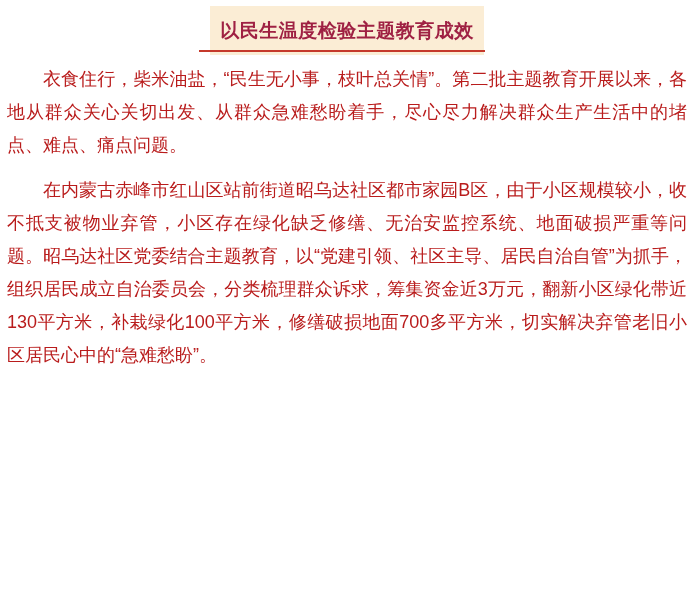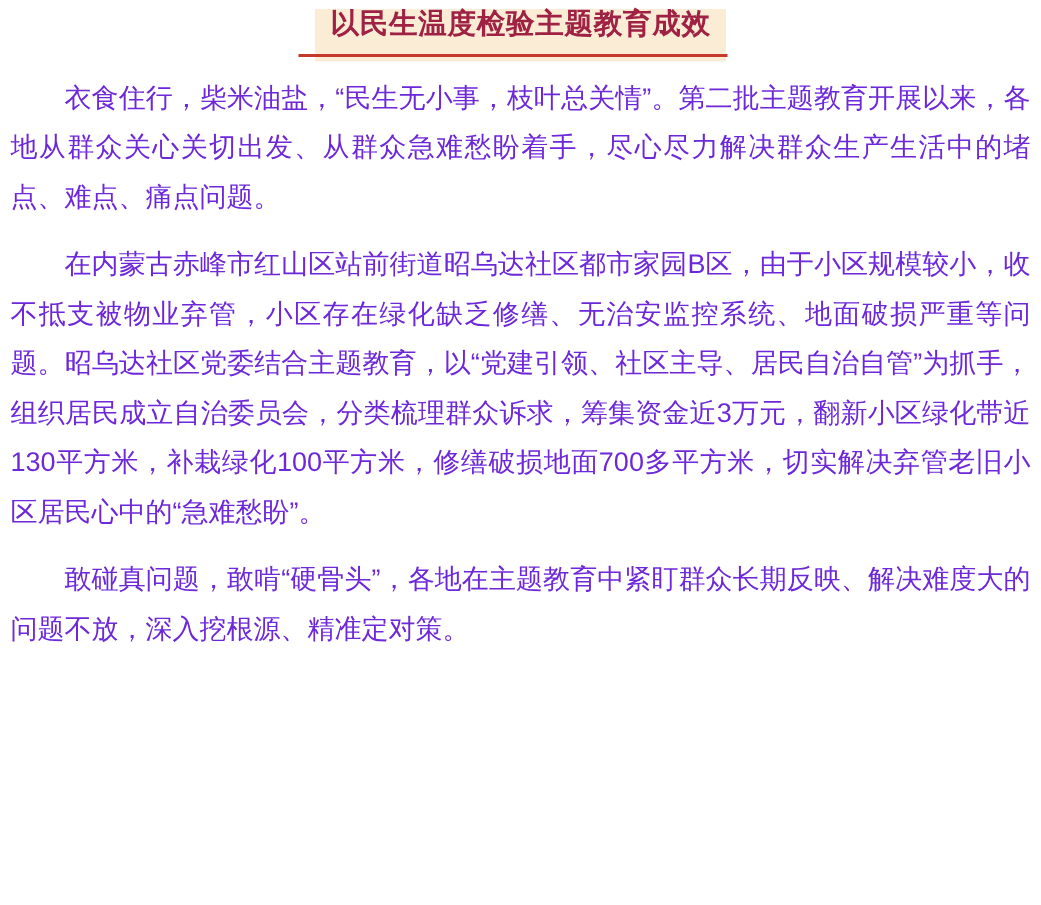--- a/index.html
+++ b/index.html
@@ -25,35 +25,35 @@
     position: relative;
   }
   .title-banner {
     margin: 0;
     display: inline-block;
     background: #FBEDD5;
     color: #9F2143;
     font-size: 19px;
     font-weight: bold;
     letter-spacing: 0.5px;
-    padding: 1px 10px 15px 10px;
+    padding: 15px 10px 15px 10px;
     line-height: 19px;
   }
   .title-underline {
     position: absolute;
     left: -11px;
     right: -1px;
     bottom: 3px;
     height: 2px;
     background: #C5392B;
   }
   .content {
     margin-top: 8px;
     padding: 0 7px;
-    color: #6d28d9;
+    color: #b91c1c;
     font-size: 18px;
     line-height: 33px;
     text-align: justify;
   }
   .content p {
     margin: 0 0 12px 0;
     text-indent: 2em;
   }
 </style>
 </head>
@@ -62,15 +62,14 @@
 <div class="page">
   <div class="title-wrap">
     <div class="banner-box">
       <h1 class="title-banner">以民生温度检验主题教育成效</h1>
       <div class="title-underline"></div>
     </div>
   </div>
   <div class="content">
     <p>衣食住行，柴米油盐，“民生无小事，枝叶总关情”。第二批主题教育开展以来，各地从群众关心关切出发、从群众急难愁盼着手，尽心尽力解决群众生产生活中的堵点、难点、痛点问题。</p>
     <p>在内蒙古赤峰市红山区站前街道昭乌达社区都市家园B区，由于小区规模较小，收不抵支被物业弃管，小区存在绿化缺乏修缮、无治安监控系统、地面破损严重等问题。昭乌达社区党委结合主题教育，以“党建引领、社区主导、居民自治自管”为抓手，组织居民成立自治委员会，分类梳理群众诉求，筹集资金近3万元，翻新小区绿化带近130平方米，补栽绿化100平方米，修缮破损地面700多平方米，切实解决弃管老旧小区居民心中的“急难愁盼”。</p>
-    <p>敢碰真问题，敢啃“硬骨头”，各地在主题教育中紧盯群众长期反映、解决难度大的问题不放，深入挖根源、精准定对策。</p>
   </div>
 </div>
 
 </body></html>

